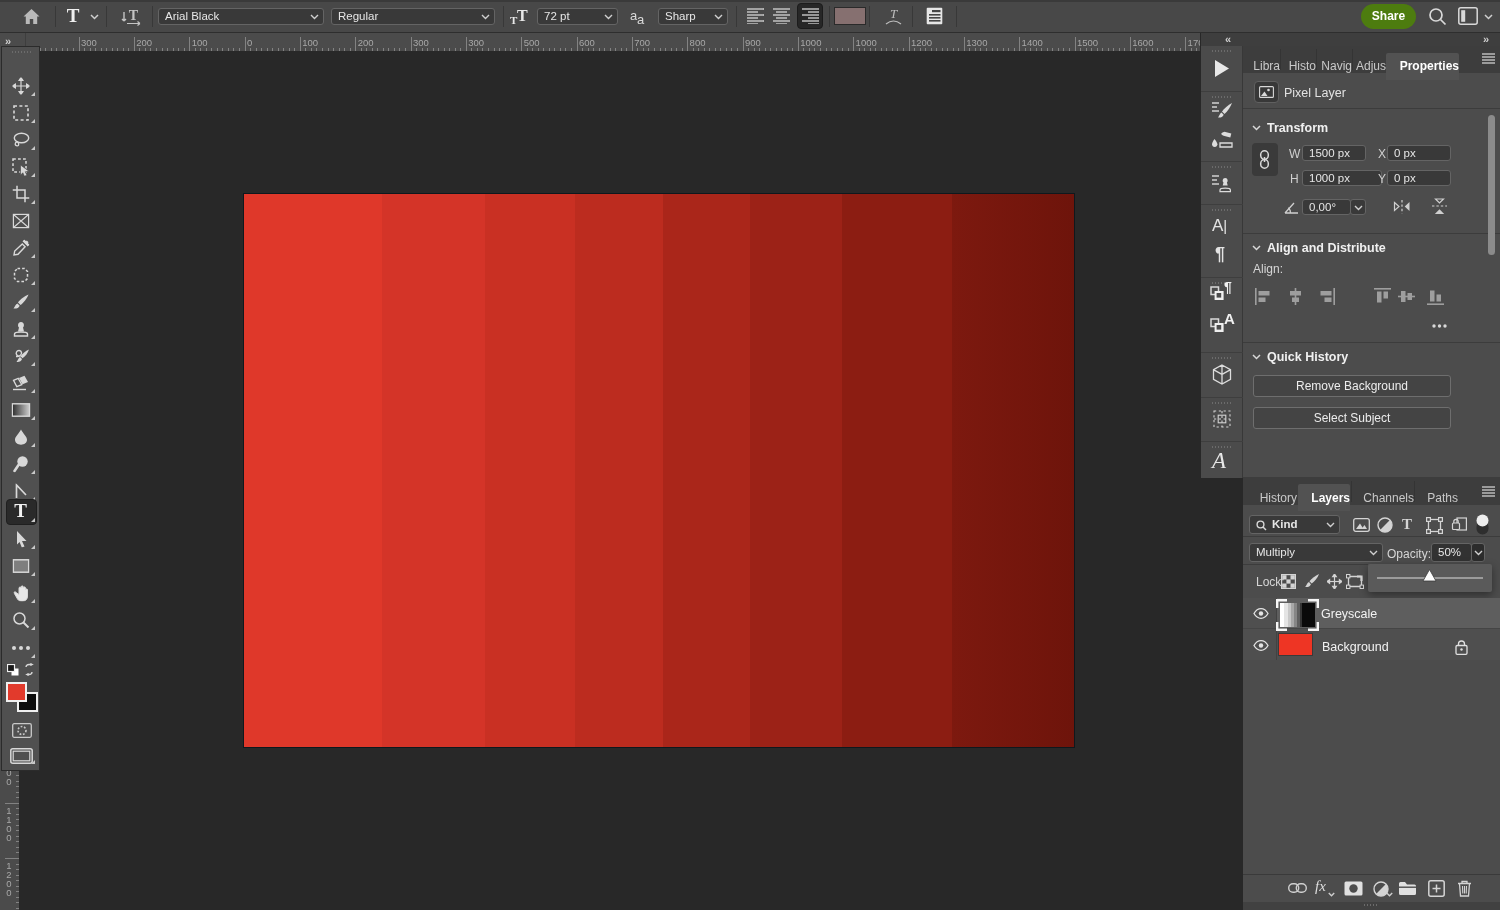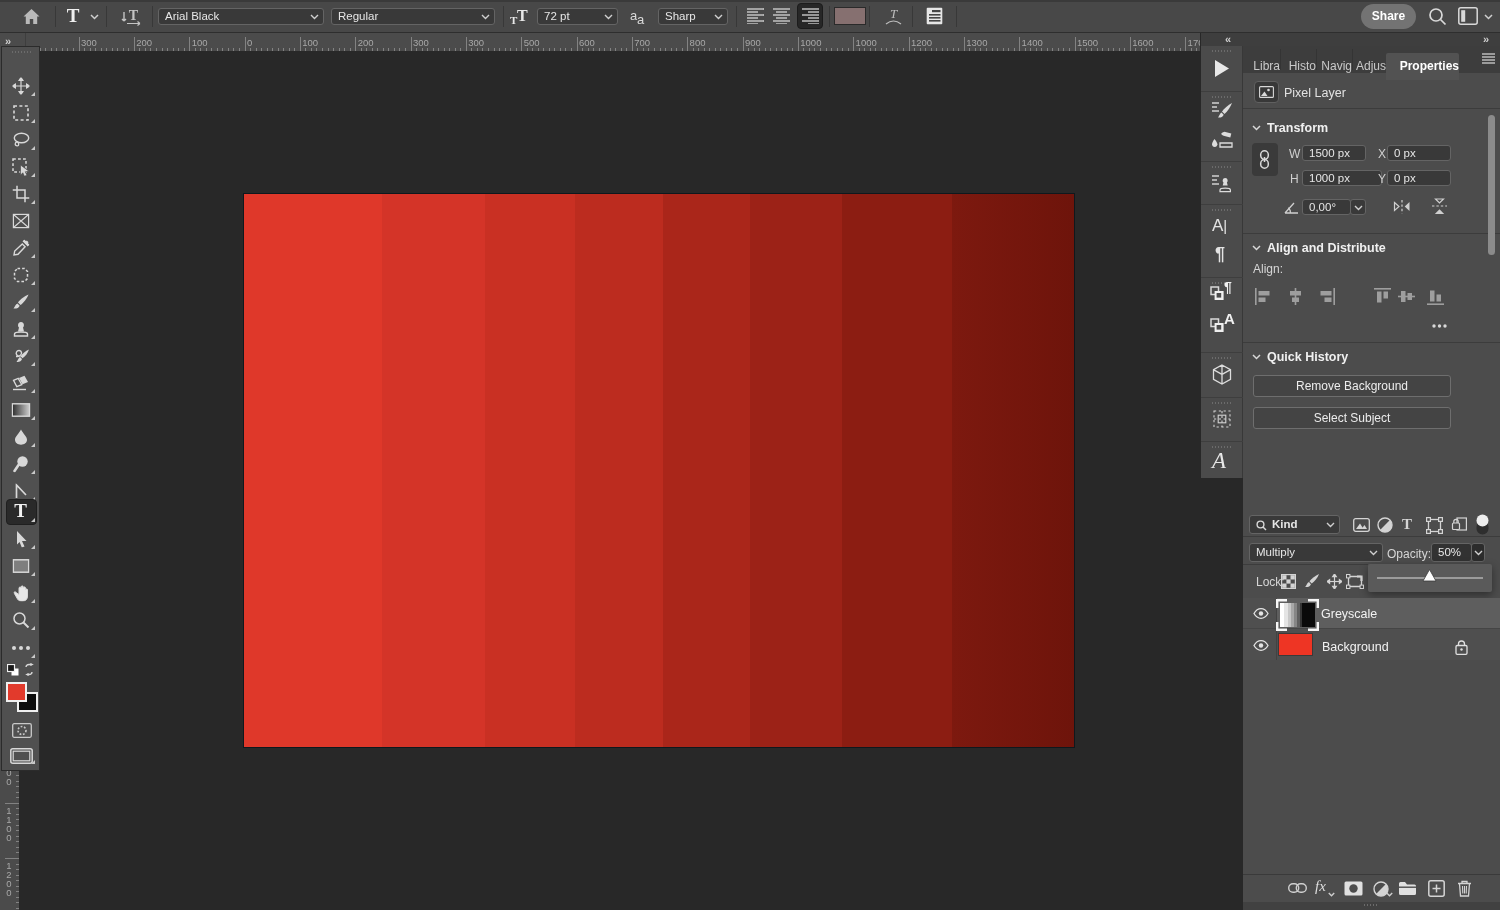--- a/index.html
+++ b/index.html
@@ -156,21 +156,21 @@
 
   <svg class="abs" style="left:926px;top:7px" width="17" height="18" viewBox="0 0 17 18">
     <rect x="0.7" y="0.7" width="15.6" height="16.6" rx="1" fill="#e6e6e6"></rect>
     <rect x="6" y="3" width="8.5" height="2.2" fill="#454545"></rect>
     <rect x="3" y="7" width="11.5" height="1.6" fill="#454545"></rect>
     <rect x="3" y="10" width="11.5" height="1.6" fill="#454545"></rect>
     <rect x="3" y="13" width="11.5" height="1.6" fill="#454545"></rect>
   </svg>
   <div class="sep" style="left:956px"></div>
 
-  <div class="abs" style="left:1361px;top:4px;width:55px;height:25px;background:#737373;border-radius:12.5px;color:#fff;font-size:12px;font-weight:bold;text-align:center;line-height:25px">Share</div>
+  <div class="abs" style="left:1361px;top:4px;width:55px;height:25px;background:#4d7c0f;border-radius:12.5px;color:#fff;font-size:12px;font-weight:bold;text-align:center;line-height:25px">Share</div>
 
   <svg class="abs" style="left:1428px;top:7px" width="19" height="19" viewBox="0 0 19 19">
     <circle cx="8" cy="8" r="6" stroke="#d9d9d9" stroke-width="1.7" fill="none"></circle>
     <line x1="12.5" y1="12.5" x2="17.5" y2="17.5" stroke="#d9d9d9" stroke-width="1.7"></line>
   </svg>
 
   <svg class="abs" style="left:1458px;top:7px" width="20" height="18" viewBox="0 0 20 18">
     <rect x="0.8" y="0.8" width="18.4" height="16.4" rx="2" stroke="#d9d9d9" stroke-width="1.5" fill="none"></rect>
     <rect x="3.2" y="3.2" width="4" height="11.6" fill="#d9d9d9"></rect>
   </svg>
@@ -988,20 +988,36 @@
 
   <svg class="abs chevsvg" style="left:9px;top:308px" viewBox="0 0 9 6">
       <path d="M1 1 L4.5 4.5 L8 1" stroke="#d8d8d8" stroke-width="1.5" fill="none"></path>
     </svg>
   <div class="abs hdr" style="left:24px;top:304px">Quick History</div>
   <div class="btn" style="top:329px">Remove Background</div>
   <div class="btn" style="top:361px">Select Subject</div>
   <div class="abs" style="left:245px;top:69px;width:7px;height:140px;background:#8b8b8b;border-radius:3.5px"></div>
 </div>
 <div id="layersgroup">
+  <div class="tabbar" style="height:28px">
+    <div class="tab" style="left:6px;width:48px;line-height:28px">History</div>
+    <div class="tab tabactive" style="left:55px;width:52px;line-height:28px">Layers</div>
+    <div style="position:absolute;left:108px;top:4px;width:1px;height:21px;background:#343434"></div>
+    <div class="tab" style="left:109px;width:62px;line-height:28px">Channels</div>
+    <div style="position:absolute;left:171px;top:4px;width:1px;height:21px;background:#343434"></div>
+    <div class="tab" style="left:172px;width:43px;line-height:28px">Paths</div>
+    <svg style="position:absolute;left:239px;top:9px" width="13" height="11" viewBox="0 0 13 11">
+      <g stroke="#cfcfcf" stroke-width="1.3">
+          <line x1="0" y1="1" x2="13" y2="1"></line>
+          <line x1="0" y1="4" x2="13" y2="4"></line>
+          <line x1="0" y1="7" x2="13" y2="7"></line>
+          <line x1="0" y1="10" x2="13" y2="10"></line>
+        </g>
+    </svg>
+  </div>
 
   <div class="fld" style="left:6px;top:38px;width:91px;height:19px;padding-left:22px;font-weight:bold;line-height:17px">Kind
     <svg style="position:absolute;left:6px;top:4px" width="11" height="11" viewBox="0 0 11 11">
       <circle cx="4.5" cy="4.5" r="3.4" stroke="#d8d8d8" stroke-width="1.4" fill="none"></circle>
       <line x1="7" y1="7" x2="10" y2="10" stroke="#d8d8d8" stroke-width="1.4"></line>
     </svg>
     <svg class="chev chevsvg" viewBox="0 0 9 6">
         <path d="M1 1 L4.5 4.5 L8 1" stroke="#cfcfcf" stroke-width="1.4" fill="none"></path>
       </svg>
   </div>

